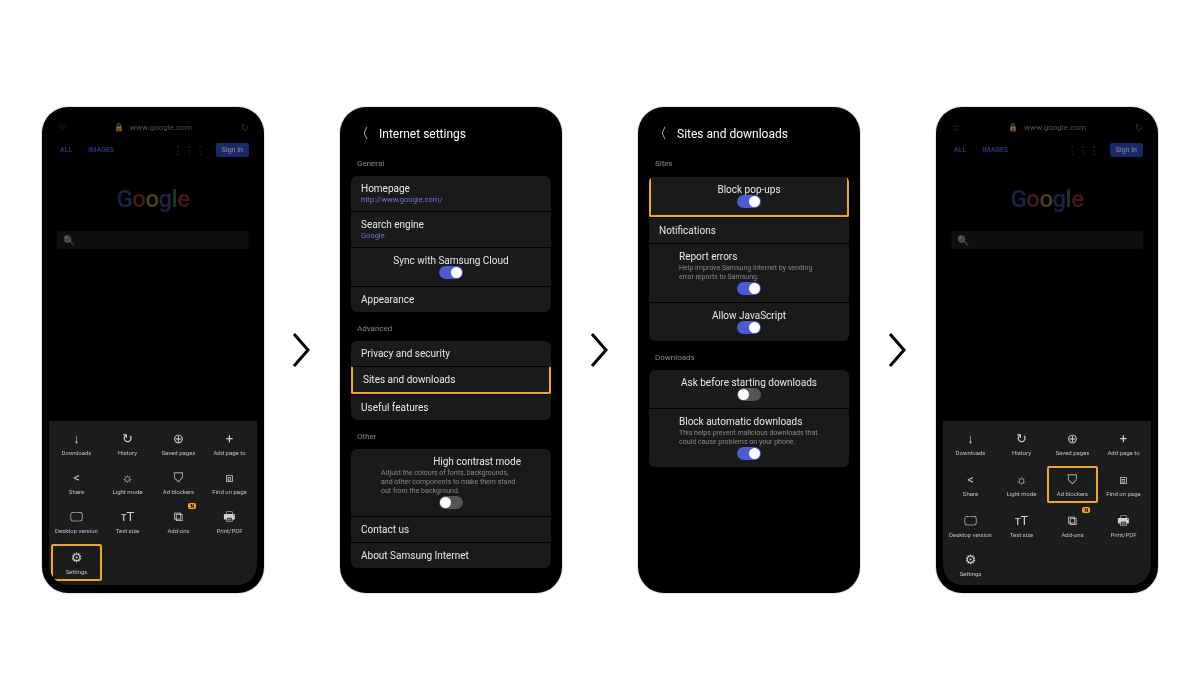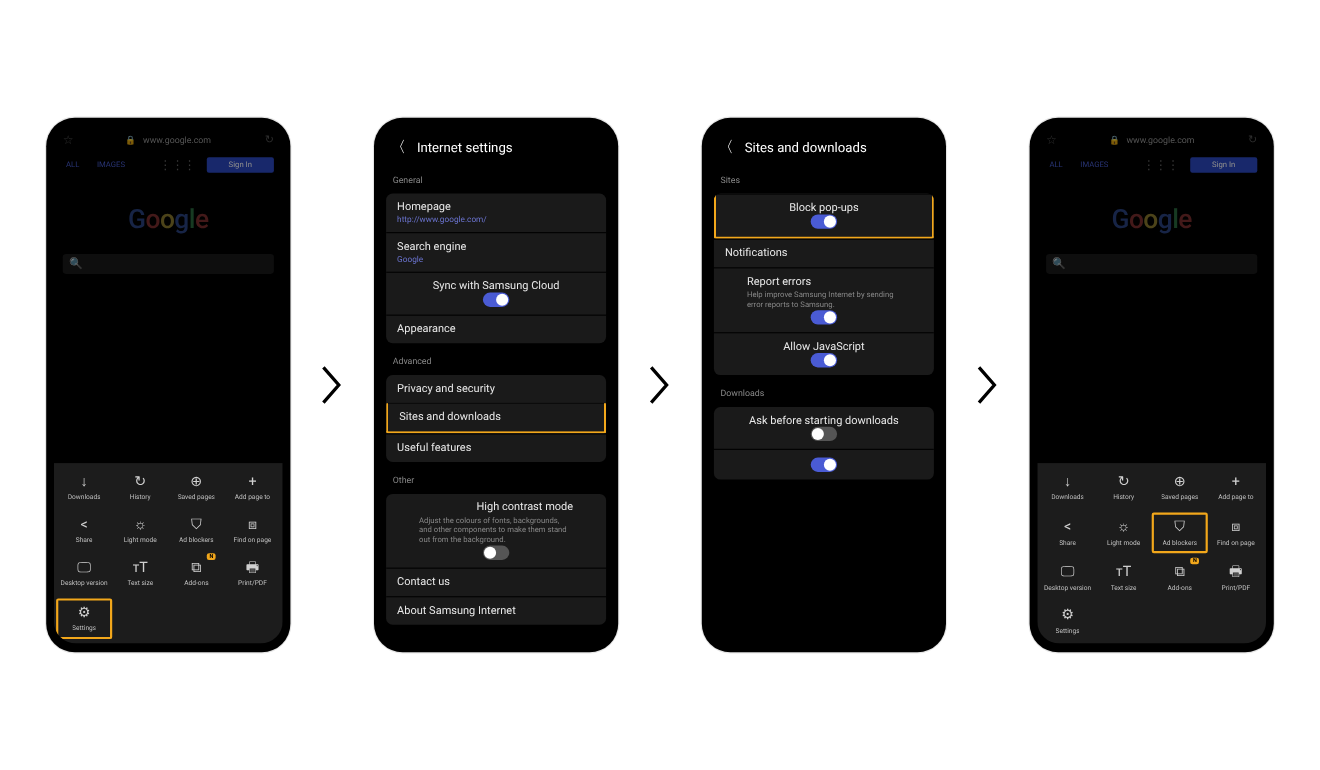--- a/index.html
+++ b/index.html
@@ -58,27 +58,27 @@
 
   .tabs-row {
     display:flex;
     align-items:center;
     gap:10px;
     padding:0 8px;
     height:22px;
     font-size:7px;
     color:#4a5fd4;
   }
-  .tabs-row .tab { padding:2px 3px; }
+  .tabs-row .tab { padding:2px 3px;font-weight:bold; }
   .tabs-row .spacer { flex:1; }
   .tabs-row .apps-icon { color:#666; font-size:11px; }
   .tabs-row .signin {
     background:#2d49c3;
     color:#fff;
-    padding:3px 20px;
+    padding:3px 6px;
     border-radius:2px;
     font-size:7px;
   }
 
   .google-logo {
     text-align:center;
     margin-top:24px;
     font-size:24px;
     font-weight:500;
     letter-spacing:-0.5px;
@@ -360,20 +360,24 @@
         <span class="toggle on"></span>
       </div>
     </div>
     <div class="section-label">Downloads</div>
     <div class="settings-list">
       <div class="setting-item row">
         <span>Ask before starting downloads</span>
         <span class="toggle off"></span>
       </div>
       <div class="setting-item row sep">
+        <div style="display:flex;flex-direction:column;">
+          <span>Block automatic downloads</span>
+          <span class="desc">This helps prevent malicious downloads that could cause problems on your phone.</span>
+        </div>
         <span class="toggle on"></span>
       </div>
     </div>
   </div>
 </div>
 
 <div class="arrow">
     <svg viewBox="0 0 24 40">
       <path d="M4 4 L18 20 L4 36" stroke="#000" stroke-width="3" fill="none"></path>
     </svg>

